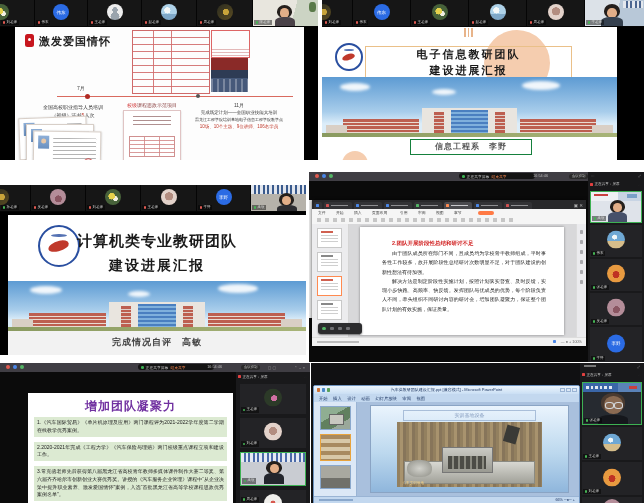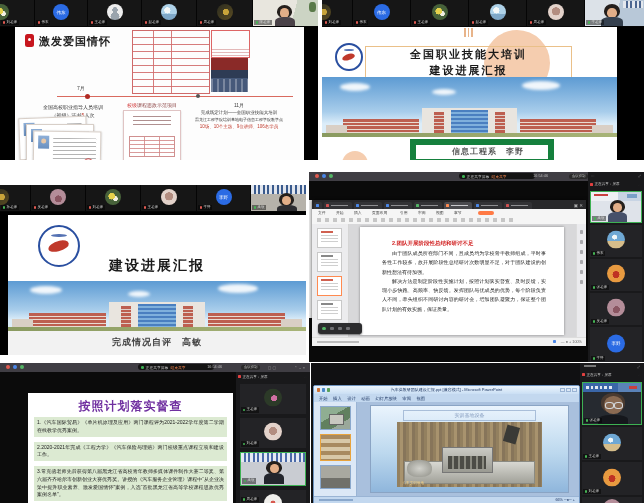--- a/index.html
+++ b/index.html
@@ -327,39 +327,39 @@
 
     <div class="abs" style="left:0;top:27px;width:295px;height:133px;background:#fff;overflow:hidden;">
       <div class="bar3" style="left:142px;top:1px;">
           <i></i>
           <i></i>
           <i></i>
         </div>
       <div class="abs" style="left:162px;top:3px;width:66px;height:66px;border-radius:50%;background:#f5cdaf;"></div>
       <div class="logo" style="left:13px;top:16px;width:28px;height:28px;"></div>
       <div class="abs" style="left:43px;top:19px;width:205px;height:31px;border:1px solid #eac089;display:flex;flex-direction:column;align-items:center;justify-content:center;gap:1px;">
-        <div style="font-size:11px;font-weight:bold;color:#1a1a1a;letter-spacing:2px;position:relative;">全国职业技能大培训</div>
+        <div style="font-size:11px;font-weight:bold;color:#1a1a1a;letter-spacing:2px;position:relative;">电子信息教研团队</div>
         <div style="font-size:11px;font-weight:bold;color:#1a1a1a;letter-spacing:2px;position:relative;">建设进展汇报</div>
       </div>
       <div class="bld" style="left:0;top:50px;width:295px;height:60px;">
         <div class="cl" style="left:18px;top:6px;width:30px;height:8px;"></div>
         <div class="cl" style="left:200px;top:4px;width:38px;height:9px;"></div>
         <div class="cl" style="left:110px;top:12px;width:24px;height:6px;"></div>
         <div class="wing" style="left:7%;width:26%;"></div>
         <div class="wing" style="right:7%;width:26%;"></div>
         <div class="end" style="left:1.5%;width:7%;"></div>
         <div class="end" style="right:1.5%;width:7%;"></div>
         <div class="mid" style="left:34%;width:32%;">
           <div class="glass"></div>
             <div class="pil" style="left:12%;"></div>
             <div class="pil" style="right:12%;"></div>
         </div>
         <div class="ground"></div>
       </div>
-      <div class="abs" style="left:88px;top:112px;width:120px;height:14px;border:6px solid #15803d;text-align:center;line-height:14px;font-size:8px;font-weight:bold;color:#555;letter-spacing:1px;padding-left:12px;">信息工程系　李野</div>
+      <div class="abs" style="left:88px;top:112px;width:120px;height:14px;border:1px solid #15803d;text-align:center;line-height:14px;font-size:8px;font-weight:bold;color:#555;letter-spacing:1px;">信息工程系　李野</div>
       <div class="abs" style="left:20px;top:124px;width:26px;height:26px;border-radius:50%;background:#f5cdaf;"></div>
     </div>
     <div class="abs" style="left:295px;top:27px;width:27px;height:133px;background:#000;"></div>
   </section>
 
   <section class="shot" style="left:0;top:185px;width:306px;height:170px;">
     <div class="strip">
       <div class="tile" style="left:0;width:30px;">
         <div class="av av-darkphoto" style="left:-7px;transform:none;"></div>
         <div class="nlabel">
@@ -406,20 +406,21 @@
         </div>
         <div class="nlabel">
             <i class="mic g"></i>
             <span>高敏</span>
           </div>
       </div>
     </div>
 
     <div class="abs" style="left:8px;top:30px;width:298px;height:140px;background:#fff;overflow:hidden;">
       <div class="logo" style="left:30px;top:10px;width:42px;height:42px;"></div>
+      <div class="abs" style="left:0;top:17px;width:298px;text-align:center;font-size:15px;font-weight:bold;color:#1a1a1a;letter-spacing:1px;">计算机类专业教研团队</div>
       <div class="abs" style="left:0;top:42px;width:298px;text-align:center;font-size:14px;font-weight:bold;color:#1a1a1a;letter-spacing:2px;">建设进展汇报</div>
       <div class="bld" style="left:0;top:66px;width:298px;height:50px;">
         <div class="cl" style="left:22px;top:5px;width:32px;height:8px;"></div>
         <div class="cl" style="left:210px;top:3px;width:40px;height:9px;"></div>
         <div class="cl" style="left:120px;top:10px;width:22px;height:6px;"></div>
         <div class="wing" style="left:7%;width:26%;"></div>
         <div class="wing" style="right:7%;width:26%;"></div>
         <div class="end" style="left:1.5%;width:7%;"></div>
         <div class="end" style="right:1.5%;width:7%;"></div>
         <div class="mid" style="left:34%;width:32%;">
@@ -614,21 +615,21 @@
       </div>
       <div class="mb-txt" style="right:88px;">16:54:46</div>
       <div class="mb-chip" style="right:50px;">
           <span>会议控制</span>
         </div>
       <div class="mb-txt" style="right:34px;color:#999;">▢ ▢</div>
       <div class="mb-txt" style="right:5px;color:#999;">⌃ ⌄ ≡</div>
     </div>
 
     <div class="abs" style="left:28px;top:30px;width:205px;height:110px;background:#fff;overflow:hidden;">
-      <div class="abs" style="left:0;top:5px;width:205px;text-align:center;font-size:12px;font-weight:bold;color:#7030a0;letter-spacing:1px;">按照计划落实督查</div>
+      <div class="abs" style="left:0;top:5px;width:205px;text-align:center;font-size:12px;font-weight:bold;color:#7030a0;letter-spacing:1px;">增加团队凝聚力</div>
       <div class="abs" style="left:6px;right:6px;top:24px;display:flex;flex-direction:column;gap:5px;">
         <p class="e-item">1.《汽车国际贸易》《单片机原理及应用》两门课程评为2021-2022学年度第二学期在线教学优秀案例。</p>
         <p class="e-item">2.2020-2021年完成《工程力学》《汽车保险与理赔》两门校级重点课程立项和建设工作。</p>
         <p class="e-item">3.常克函老师先后获得第八届黑龙江省高校青年教师多媒体课件制作大赛二等奖、第六届齐齐哈尔市创新创业大赛优秀奖。讲授的《汽车服务企业管理》课程中“从企业决策中提升职业素养、激发爱国情怀”案例，入选“首批黑龙江省高等学校课程思政优秀案例名单”。</p>
 
       </div>
     </div>
 
     <div class="sbar" style="left:236px;top:8.5px;width:74px;height:131.5px;">
       <div class="sb-head" style="top:2.5px;">

